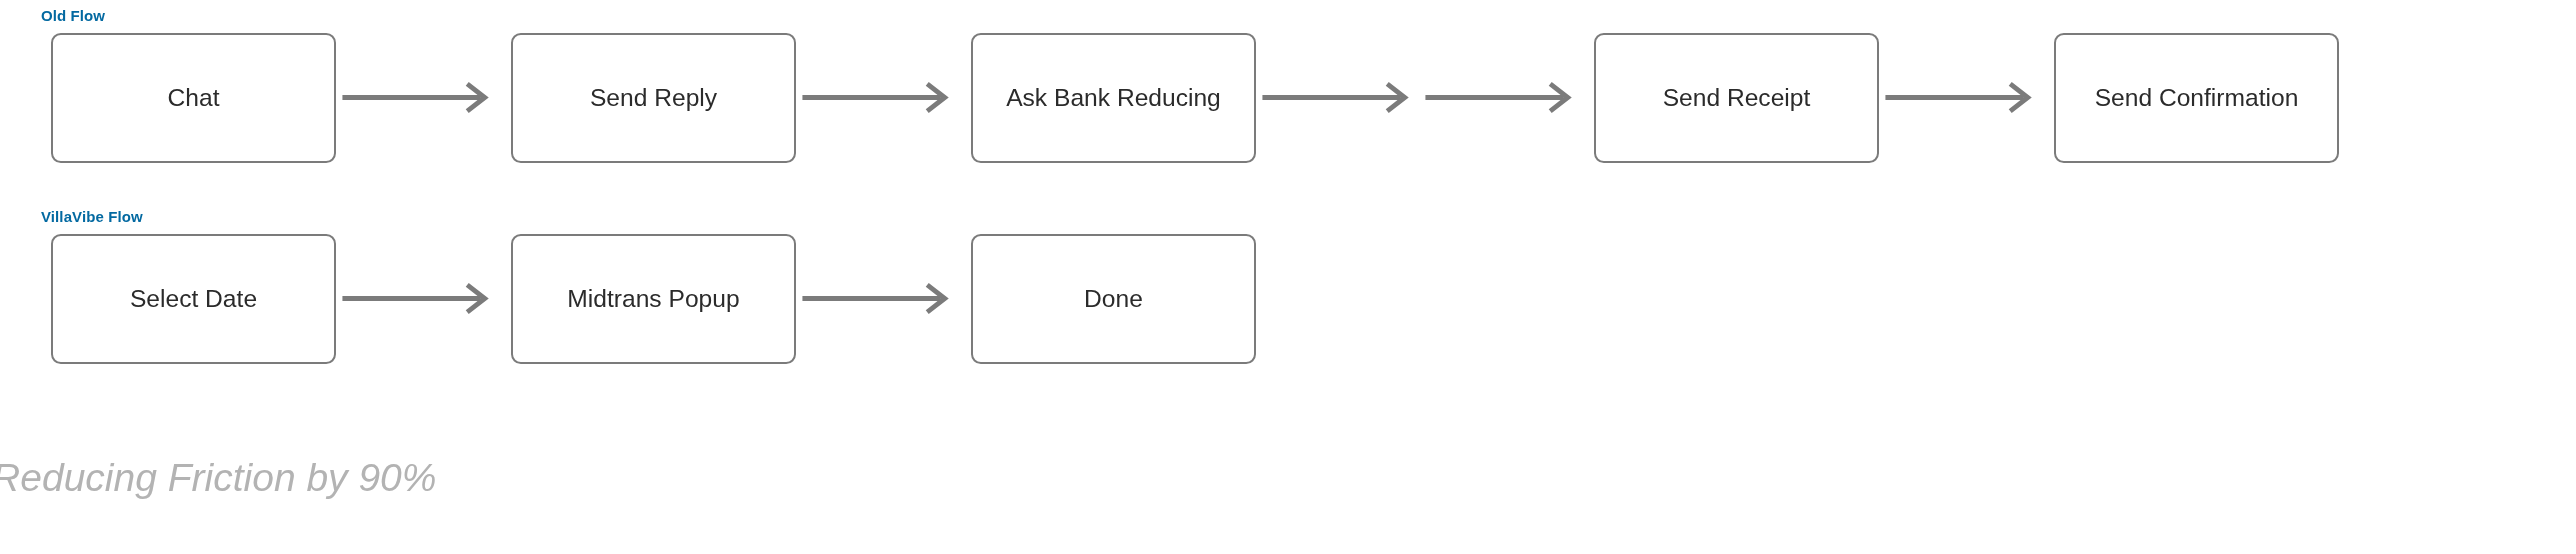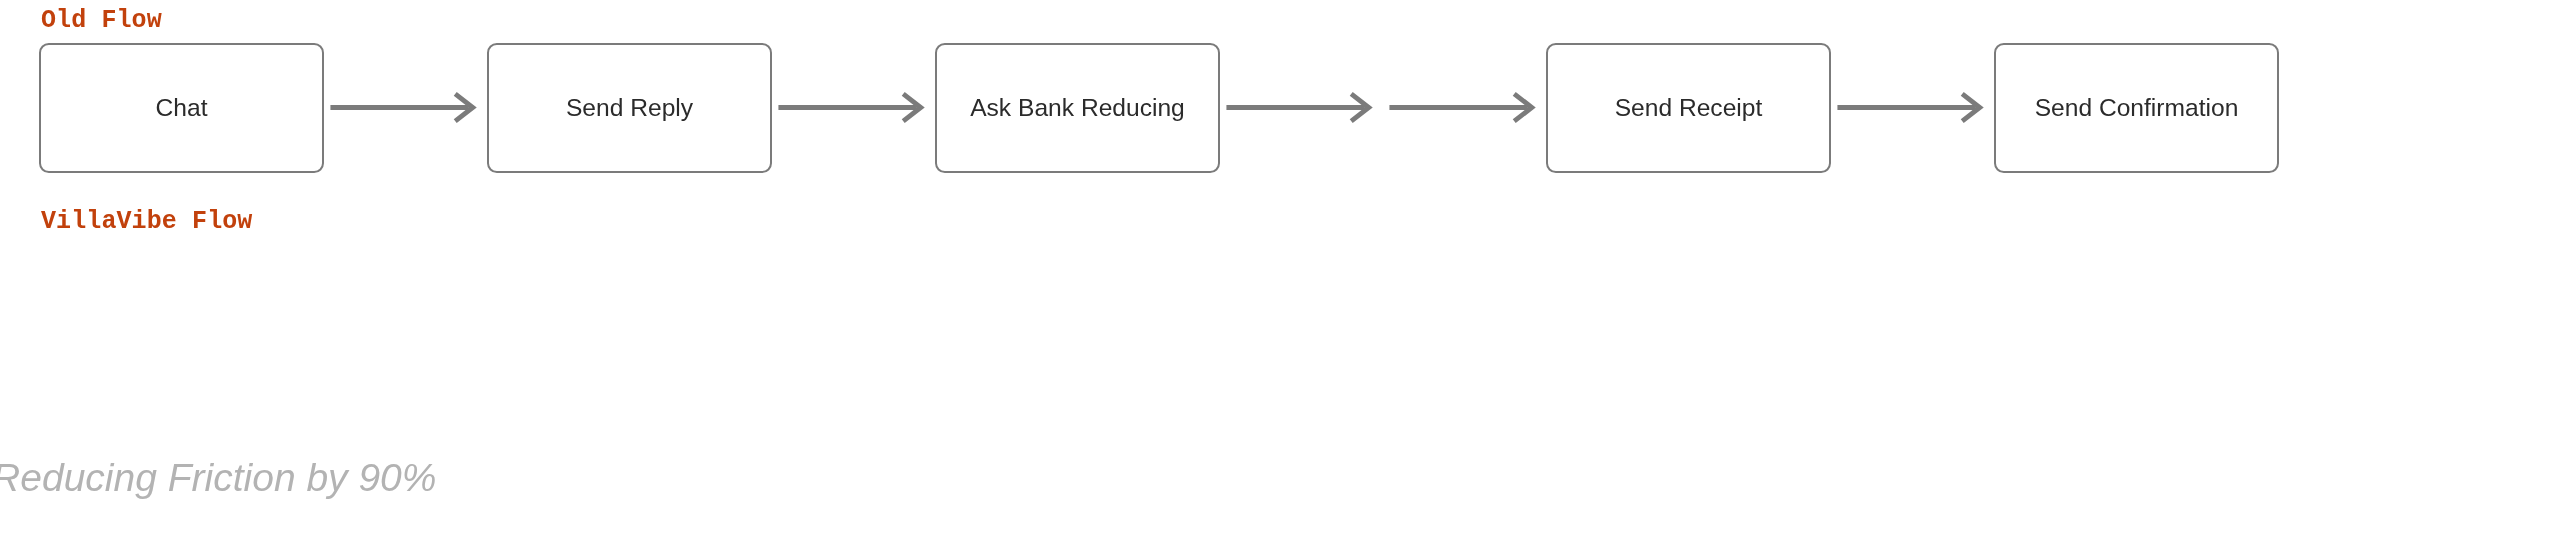--- a/index.html
+++ b/index.html
@@ -25,47 +25,47 @@
 
   
   .flow-section {
     position: absolute;
     left: 39px;
   }
   .flow-section.row-old      { top: 7.9px; }
   .flow-section.row-villavibe{ top: 209px; }
 
   .flow-label {
-    font-size: 25px;
+    font-size: 15px;
     font-weight: bold;
-    color: #c2410c;
+    color: #0369a1;
     letter-spacing: 0.1px;
     line-height: 1;
     margin: 0 0 9.8px 2px;
     white-space: nowrap;
-    font-family: Liberation Mono, monospace;
   }
 
   .flow-chain {
     display: flex;
     flex-direction: row;
     align-items: center;
   }
 
   .node-box {
     box-sizing: border-box;
     width: 285px;
     height: 130px;
     border: 2.9px solid #7b7b7b;
     border-radius: 9.8px;
     background: #ffffff;
     display: flex;
     align-items: center;
     justify-content: center;
     flex: 0 0 auto;
+    margin-left: 12px;
   }
   .node-label {
     font-size: 24.6px;
     color: #2b2b2b;
     line-height: 1.2;
     text-align: center;
     white-space: nowrap;
     padding: 0 9.8px;
   }
 
@@ -160,20 +160,49 @@
       <div class="node-box">
         <span class="node-label">Send Confirmation</span>
       </div>
 
     </div>
   </div>
 
   <div class="flow-section row-villavibe">
     <div class="flow-label">VillaVibe Flow</div>
 
+    <div class="flow-chain">
+
+      <div class="node-box">
+        <span class="node-label">Select Date</span>
+      </div>
+
+      <span class="arrow">
+        <svg width="163" height="39" viewBox="0 0 166 40" xmlns="http://www.w3.org/2000/svg">
+          <path d="M6 20 H148" stroke="#7b7b7b" stroke-width="5" fill="none" stroke-linecap="butt"></path>
+          <path d="M134 6 L152 20 L134 34" stroke="#7b7b7b" stroke-width="5" fill="none" stroke-linecap="butt" stroke-linejoin="miter"></path>
+        </svg>
+      </span>
+
+      <div class="node-box">
+        <span class="node-label">Midtrans Popup</span>
+      </div>
+
+      <span class="arrow">
+        <svg width="163" height="39" viewBox="0 0 166 40" xmlns="http://www.w3.org/2000/svg">
+          <path d="M6 20 H148" stroke="#7b7b7b" stroke-width="5" fill="none" stroke-linecap="butt"></path>
+          <path d="M134 6 L152 20 L134 34" stroke="#7b7b7b" stroke-width="5" fill="none" stroke-linecap="butt" stroke-linejoin="miter"></path>
+        </svg>
+      </span>
+
+      <div class="node-box">
+        <span class="node-label">Done</span>
+      </div>
+
+    </div>
   </div>
 
   <div class="caption">
     <span class="caption-inner">Reducing Friction by 90%</span>
   </div>
 
 </div>
 
 
 </body></html>

